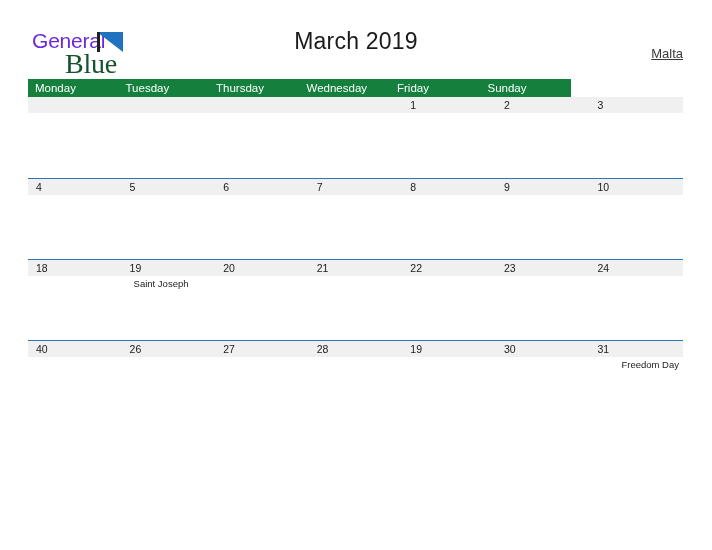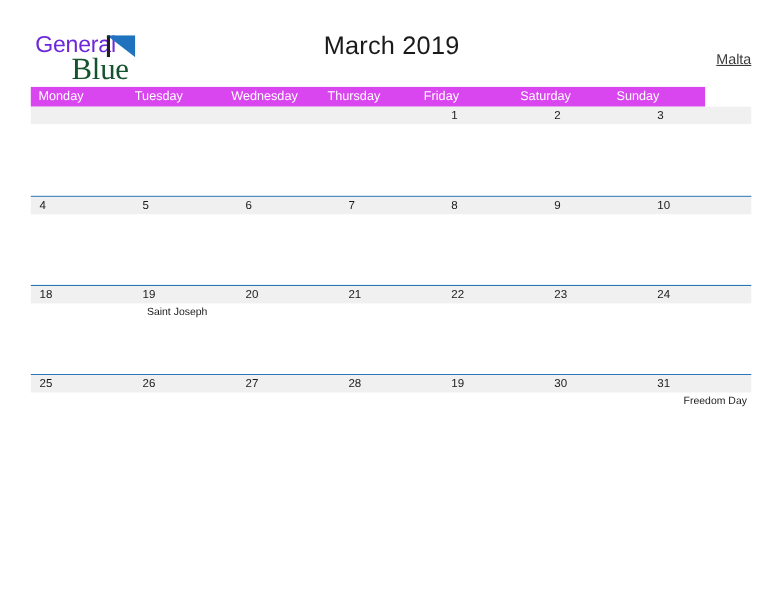--- a/index.html
+++ b/index.html
@@ -92,23 +92,23 @@
   
   .calendar {
     position: absolute;
     left: 28px;
     top: 79px;
     width: 655px;
   }
 
   .weekday-row {
     display: flex;
-    width: 613px;
+    width: 543px;
     height: 18px;
-    background: #d946ef;
+    background: #15803d;
   }
   .weekday-cell {
     flex: 1 1 0;
     box-sizing: border-box;
     padding-left: 7px;
     color: #ffffff;
     font-size: 11.5px;
     line-height: 18px;
     white-space: nowrap;
     overflow: hidden;
@@ -181,24 +181,23 @@
     <div class="cal-title">March 2019</div>
 
     <div class="cal-region">Malta</div>
   </div>
 
   <div class="calendar">
 
     <div class="weekday-row">
       <div class="weekday-cell">Monday</div>
       <div class="weekday-cell">Tuesday</div>
+      <div class="weekday-cell">Thursday</div>
       <div class="weekday-cell">Wednesday</div>
-      <div class="weekday-cell">Thursday</div>
       <div class="weekday-cell">Friday</div>
-      <div class="weekday-cell">Saturday</div>
       <div class="weekday-cell">Sunday</div>
     </div>
 
     <div class="week-row">
       <div class="day-band">
         <div class="day-num-cell"></div>
         <div class="day-num-cell"></div>
         <div class="day-num-cell"></div>
         <div class="day-num-cell"></div>
         <div class="day-num-cell">1</div>
@@ -254,21 +253,21 @@
         <div class="event-cell"></div>
         <div class="event-cell"></div>
         <div class="event-cell"></div>
         <div class="event-cell"></div>
         <div class="event-cell"></div>
       </div>
     </div>
 
     <div class="week-row sep">
       <div class="day-band">
-        <div class="day-num-cell">25</div>
+        <div class="day-num-cell">40</div>
         <div class="day-num-cell">26</div>
         <div class="day-num-cell">27</div>
         <div class="day-num-cell">28</div>
         <div class="day-num-cell">19</div>
         <div class="day-num-cell">30</div>
         <div class="day-num-cell">31</div>
       </div>
       <div class="event-band">
         <div class="event-cell"></div>
         <div class="event-cell"></div>

